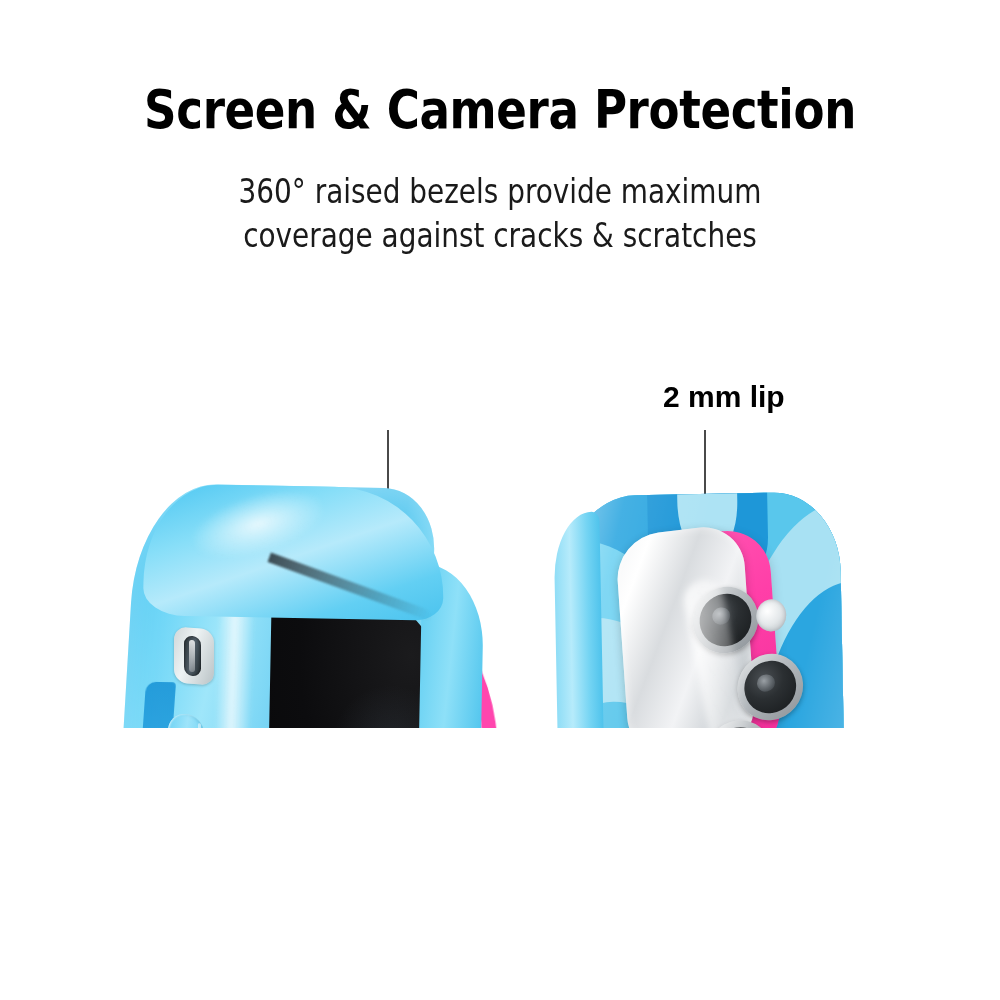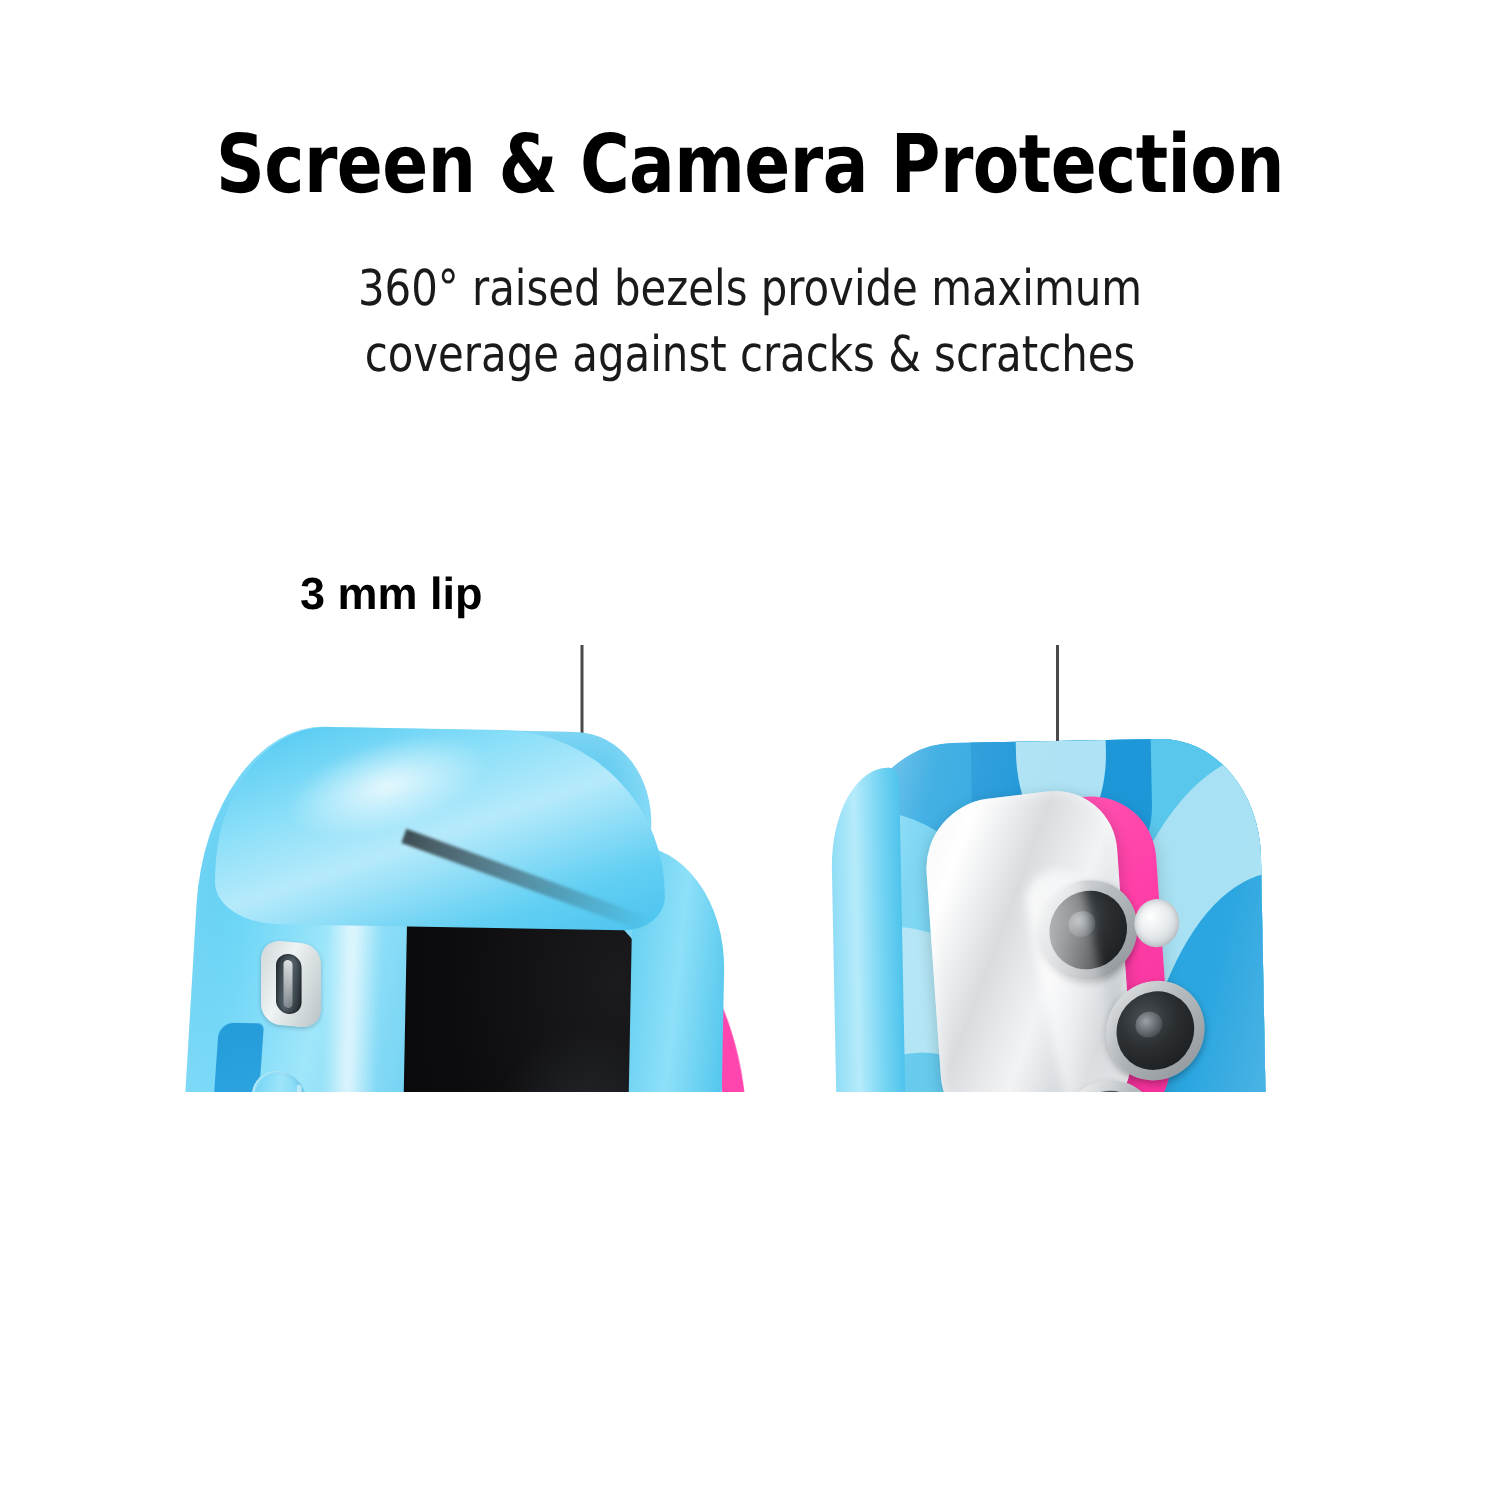--- a/index.html
+++ b/index.html
@@ -472,23 +472,23 @@
 
 <div id="stage" style="background: rgb(255, 255, 255);">
 
   <div class="heading">Screen &amp; Camera Protection</div>
 
   <div class="subtitle">
     <span class="sub-line">360° raised bezels provide maximum</span>
     <span class="sub-line">coverage against cracks &amp; scratches</span>
   </div>
 
-  <div class="callout-label" id="label-left">3 mm lip</div>
   <div class="leader" id="leader-left"></div>
 
+  <div class="callout-label" id="label-right">2 mm lip</div>
   <div class="leader" id="leader-right"></div>
 
   <div id="phone-left">
     <div id="pl-case"></div>
     <div id="pl-pattern-edge"></div>
     <div id="pl-gloss"></div>
 
     <div id="pl-pink"></div>
     <div id="pl-screen"></div>
     <div id="pl-screen-refl-a"></div>

